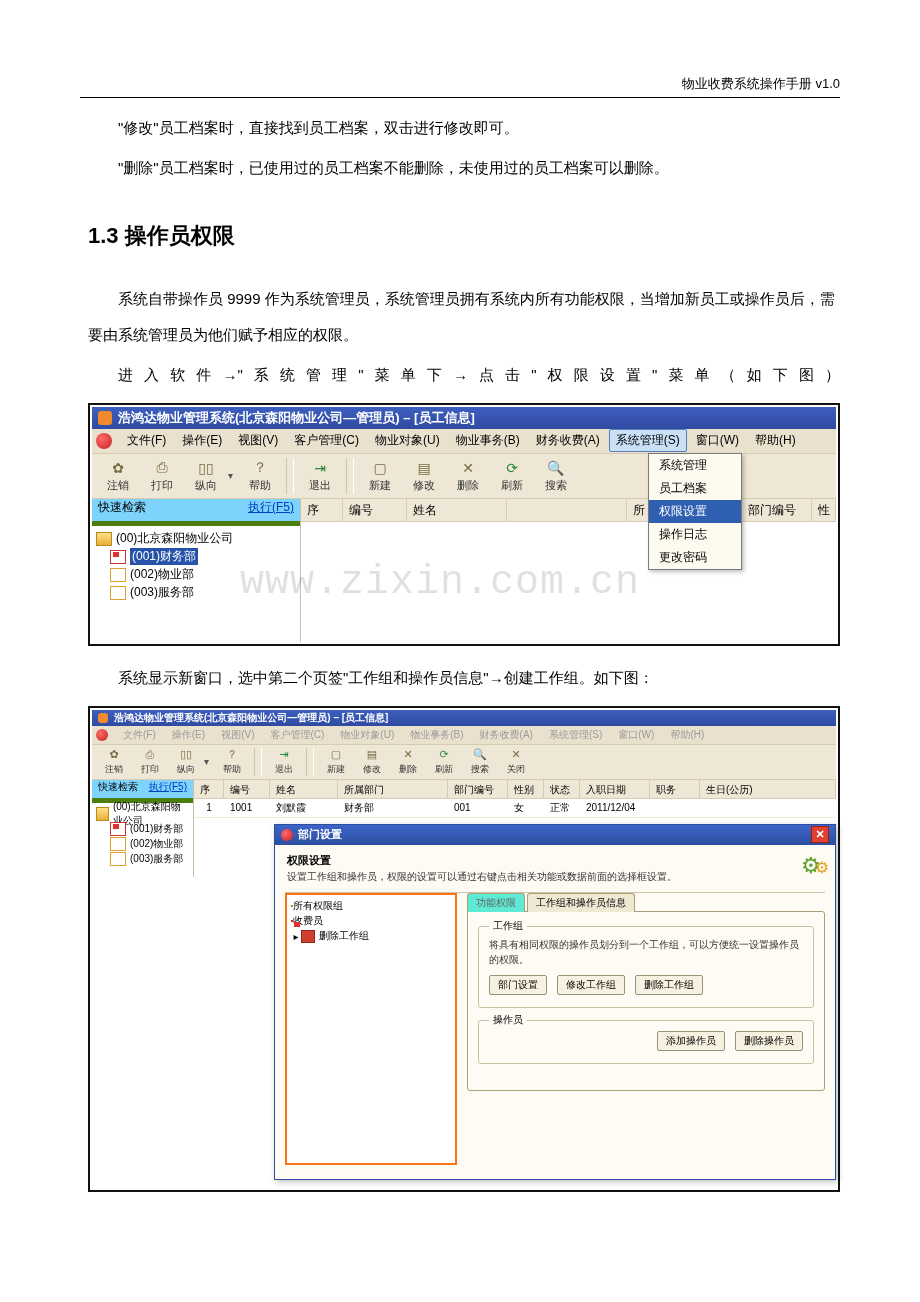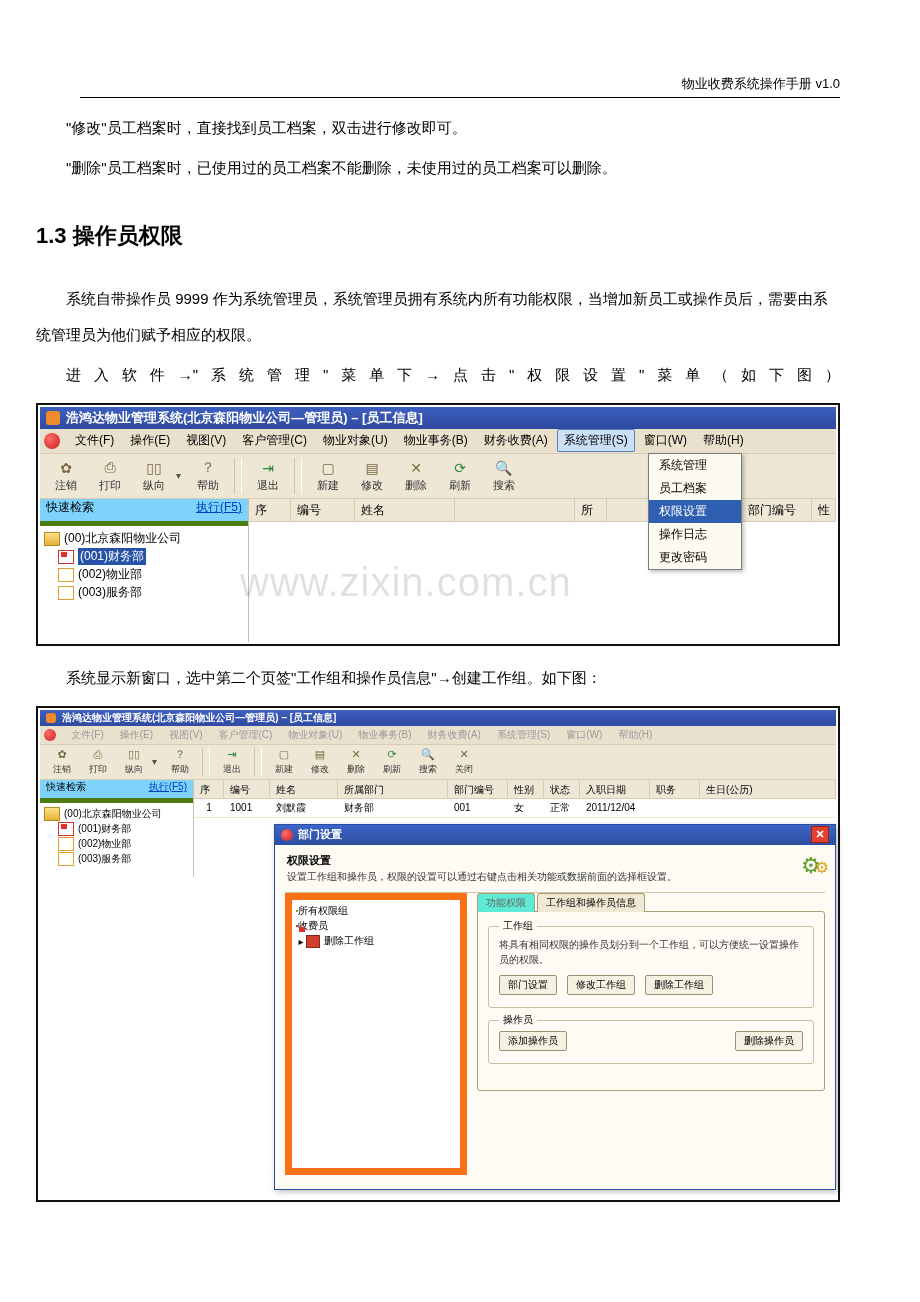--- a/index.html
+++ b/index.html
@@ -1,16 +1,16 @@
 <!DOCTYPE html>
 <html><head>
 <meta charset="utf-8">
 <style>
   html,body{margin:0;padding:0;background:#fff;font-family:"Microsoft YaHei","SimSun",sans-serif;color:#000}
-  .page{width:920px;min-height:1302px;box-sizing:border-box;padding:70px 80px 60px 36px;position:relative}
+  .page{width:920px;min-height:1302px;box-sizing:border-box;padding:70px 80px 60px 88px;position:relative}
   .page-header{position:absolute;top:75px;right:80px;left:80px;font-size:13px;color:#000;text-align:right}
   .page-header::after{content:"";display:block;border-bottom:1px solid #000;margin-top:4px}
   .body-text{font-size:15px;line-height:2.4;margin-top:40px}
   .para{text-indent:2em;margin:0 0 4px 0}
   .h2{font-size:22px;font-weight:700;margin:24px 0 18px 0}
   .justify{text-align:justify;text-justify:inter-ideograph;text-align-last:justify}
   .screenshot-wrap{margin:10px 0 14px 0;border:2px solid #111;padding:2px;background:#fff}
   .app1{font-size:13px}
   .titlebar{background:linear-gradient(#3d5fbf,#2f4aa0);color:#fff;display:flex;align-items:center;height:22px;padding:0 6px;font-weight:700}
   .titlebar .logo{width:14px;height:14px;background:#f08a2a;border-radius:3px;margin-right:6px}
@@ -34,21 +34,21 @@
   .ico.open{background:linear-gradient(#ffe08a,#e6b036);border:1px solid #b88a1a}
   .ico.flag{background:#fff;border:1px solid #c33;position:relative}
   .ico.flag::after{content:"";position:absolute;left:2px;top:1px;width:6px;height:5px;background:#e03030}
   .ico.closed{background:#fff;border:1px solid #e0a030}
   .tree .sel{background:#2753a8;color:#fff;padding:0 2px}
   .gridhead{display:flex;background:#eee7d6;border-bottom:1px solid #d6ccb4;height:22px;font-size:12px}
   .gh{border-right:1px solid #d6ccb4;padding:3px 6px;box-sizing:border-box}
   .dropdown{position:absolute;background:#fdfbf0;border:1px solid #7a7a7a;box-shadow:2px 2px 4px rgba(0,0,0,.25);font-size:12px;min-width:92px}
   .dropdown .di{padding:3px 10px}
   .dropdown .di.hl{background:#2f5fb0;color:#fff}
-  .watermark{position:absolute;left:240px;top:560px;font-size:40px;color:rgba(0,0,0,.12);font-family:Liberation Sans, sans-serif;letter-spacing:1px;pointer-events:none}
+  .watermark{position:absolute;left:240px;top:560px;font-size:40px;color:rgba(0,0,0,.12);font-family:Liberation Mono, monospace;letter-spacing:1px;pointer-events:none}
   
   .app2{font-size:10px}
   .app2 .menubar{height:18px;font-size:10px;color:#9a9a9a}
   .app2 .menubar .m{color:#9a9a9a}
   .app2 .toolbar{height:34px}
   .app2 .tbtn{width:34px;height:32px;font-size:9px}
   .app2 .tbtn .ic{width:14px;height:14px;font-size:11px}
   .app2 .leftpanel{width:168px}
   .app2 .qs{height:18px;font-size:10px}
   .app2 .tree{font-size:10px;padding-bottom:10px}
@@ -58,21 +58,21 @@
   .gc{padding:0 6px;box-sizing:border-box;overflow:hidden;white-space:nowrap}
   .dlg{position:relative;margin:6px 0 0 80px;width:560px;border:1px solid #2a4fa0;background:#fdfbf3;box-shadow:2px 2px 6px rgba(0,0,0,.25)}
   .dlg .dlg-title{background:linear-gradient(#3d64c8,#2a4fa0);color:#fff;font-weight:700;height:20px;display:flex;align-items:center;padding:0 6px;font-size:11px}
   .dlg .dlg-title .x{margin-left:auto;width:16px;height:15px;background:#e04030;color:#fff;display:flex;align-items:center;justify-content:center;font-size:11px;border:1px solid #a02010}
   .dlg .dlg-sub{padding:8px 12px 0 12px;font-weight:700;font-size:11px}
   .dlg .dlg-desc{padding:2px 12px 8px 12px;font-size:10px;color:#333}
   .dlg .dlg-gear{position:absolute;right:6px;top:28px;font-size:22px}
   .gear1{color:#5aa02a}
   .gear2{color:#e6a020}
   .dlg-body{display:flex;padding:0 10px 14px 10px;gap:10px}
-  .perm-tree{width:160px;border:7px solid #f97316;background:#fff;padding:4px;font-size:10px;height:260px}
+  .perm-tree{width:160px;border:2px solid #f97316;background:#fff;padding:4px;font-size:10px;height:260px}
   .perm-tree .row{display:flex;align-items:center;height:15px}
   .tabset{flex:1}
   .tabs{display:flex;font-size:10px;margin-bottom:-1px}
   .tab{border:1px solid #ab9f78;border-bottom:none;padding:2px 8px;background:#efe8d2;border-radius:3px 3px 0 0;margin-right:2px;position:relative;z-index:2}
   .tab.inactive{background:#5eead4;color:#666;z-index:1}
   .tabpanel{border:1px solid #ab9f78;background:#fdfbf3;padding:8px 10px 14px 10px;border-radius:0 3px 3px 3px}
   .fs{border:1px solid #c8bfa2;border-radius:3px;margin:6px 0 12px 0;padding:10px 10px 12px 10px;position:relative}
   .fs .lg{position:absolute;top:-8px;left:10px;background:#fdfbf3;padding:0 4px;font-size:10px}
   .fs .txt{font-size:10px;line-height:1.5;color:#333;margin-bottom:8px}
   .btnrow{display:flex;gap:10px;font-size:10px}
@@ -374,21 +374,21 @@
                     <span class="lg">工作组</span>
                     <div class="txt">将具有相同权限的操作员划分到一个工作组，可以方便统一设置操作员的权限。</div>
                     <div class="btnrow">
                       <span class="wbtn">部门设置</span>
                       <span class="wbtn">修改工作组</span>
                       <span class="wbtn">删除工作组</span>
                     </div>
                   </div>
                   <div class="fs">
                     <span class="lg">操作员</span>
-                    <div class="btnrow" style="justify-content:space-between">
+                    <div class="btnrow" style="justify-content:flex-end">
                       <span class="wbtn">添加操作员</span>
                       <span class="wbtn">删除操作员</span>
                     </div>
                   </div>
                 </div>
               </div>
             </div>
           </div>
           <div style="height:8px"></div>
         </div>

